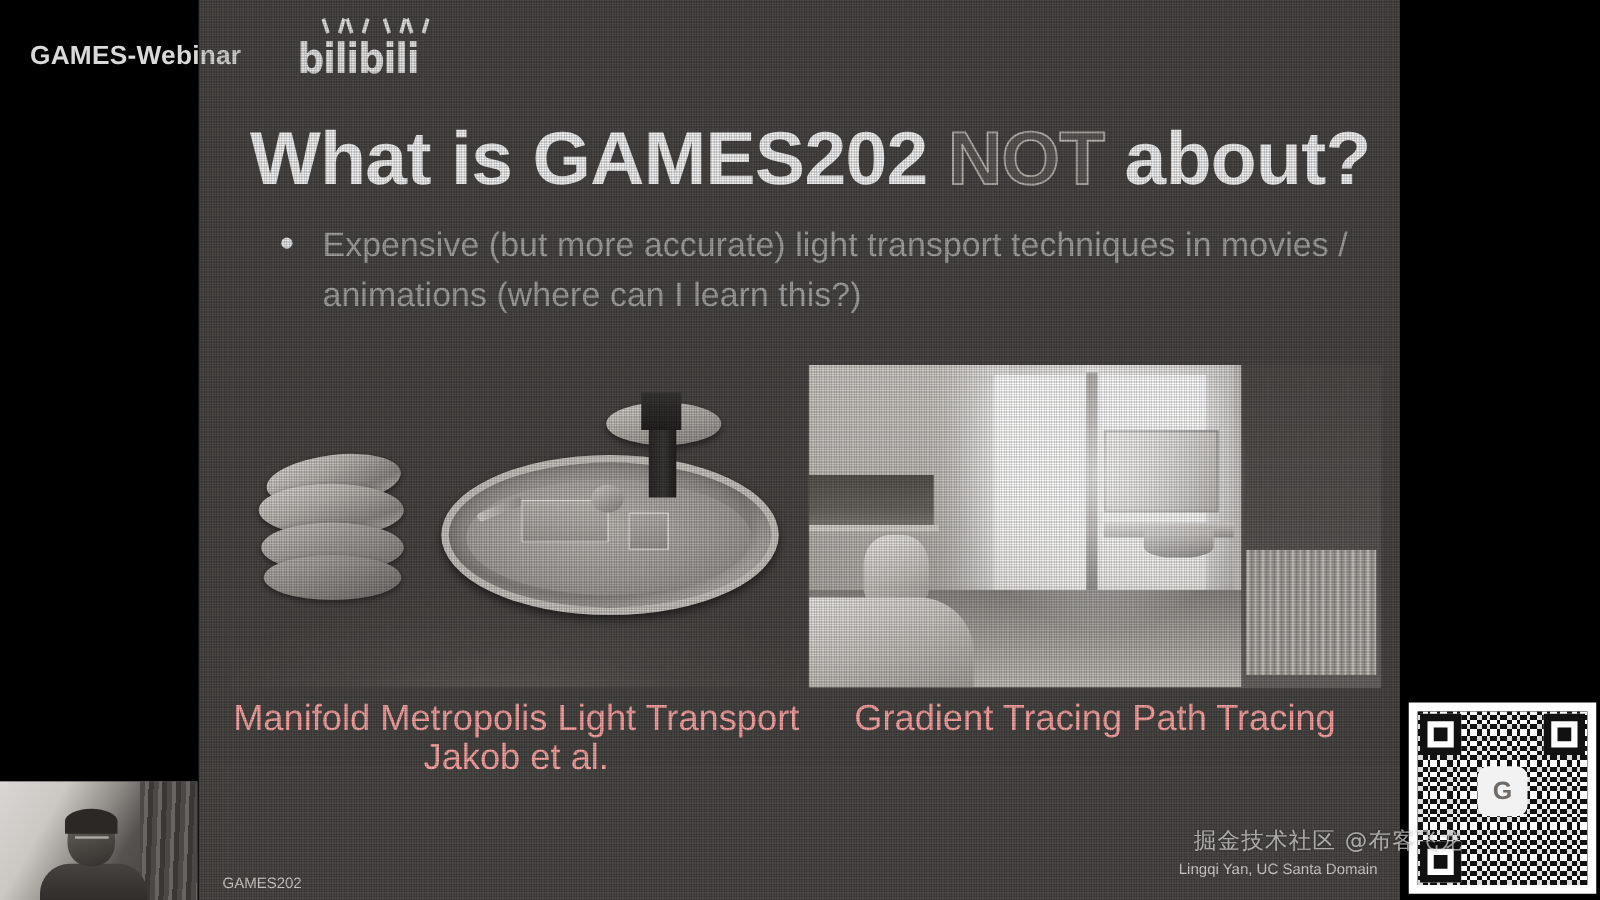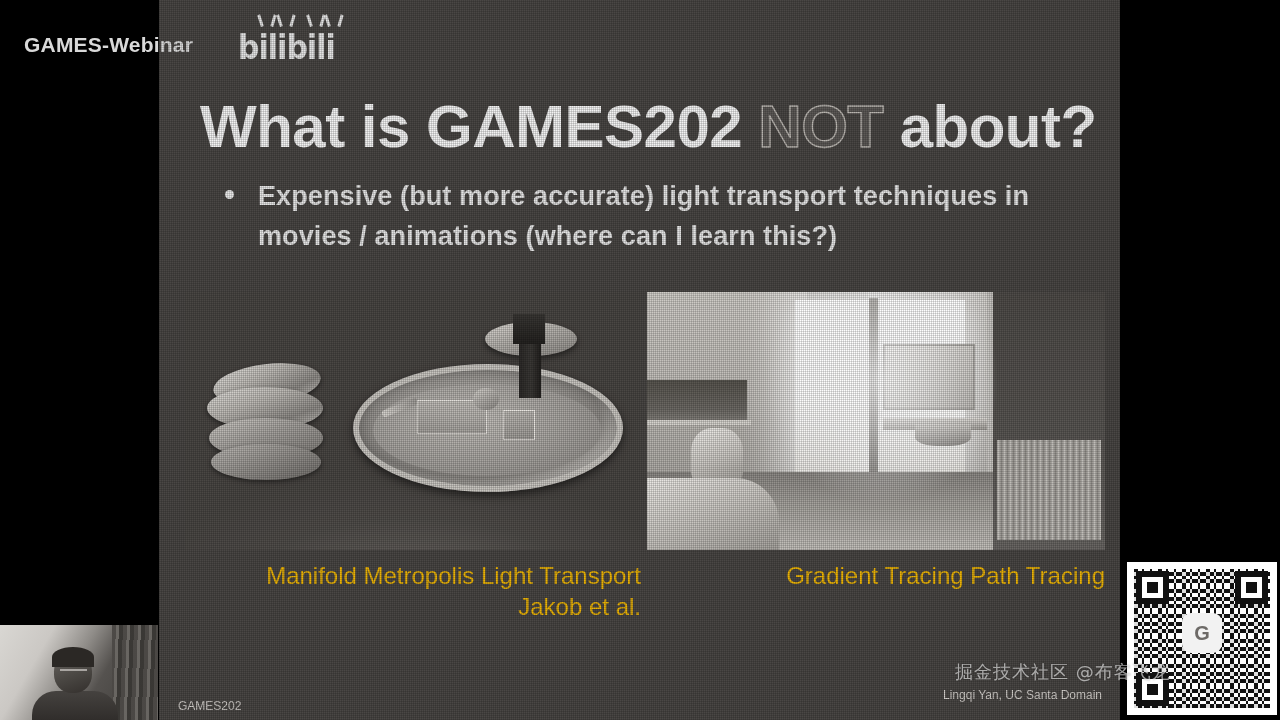--- a/index.html
+++ b/index.html
@@ -107,23 +107,22 @@
   #bullet-dot {
     position: absolute;
     left: 4px; top: 14px;
     width: 9px; height: 9px;
     border-radius: 50%;
     background: #e8e8e8;
   }
   #bullet-text {
     font-size: 27px;
     line-height: 40px;
-    color: #e5e5e5;
+    color: #a3a3a3;
     letter-spacing: .1px;
-    font-weight: bold;
   }
 
   
   #figures {
     position: absolute;
     left: 26px; top: 292px;
     width: 920px; height: 258px;
     z-index: 20;
   }
   .fig {
@@ -270,24 +269,24 @@
     background: linear-gradient(160deg, #f0eeea 0%, #cac7c2 55%, #a19e99 100%);
   }
   #bath-tub {
     left: 0; top: 186px; width: 132px; height: 72px; border-radius: 0 44px 0 0;
     background: linear-gradient(160deg, #eceae6 0%, #c9c6c1 50%, #a5a29d 100%);
   }
 
   .fig-caption {
     position: absolute;
     top: 268px;
-    text-align: right;
-    font-size: 24px;
+    text-align: center;
+    font-size: 29px;
     line-height: 31px;
-    color: #eab308;
+    color: #fca5a5;
     z-index: 20;
   }
   #cap-left  { left: 0;     width: 456px; }
   #cap-right { left: 462px; width: 458px; }
 
   
   #footer {
     position: absolute;
     left: 0; bottom: 14px;
     width: 961px; height: 18px;

